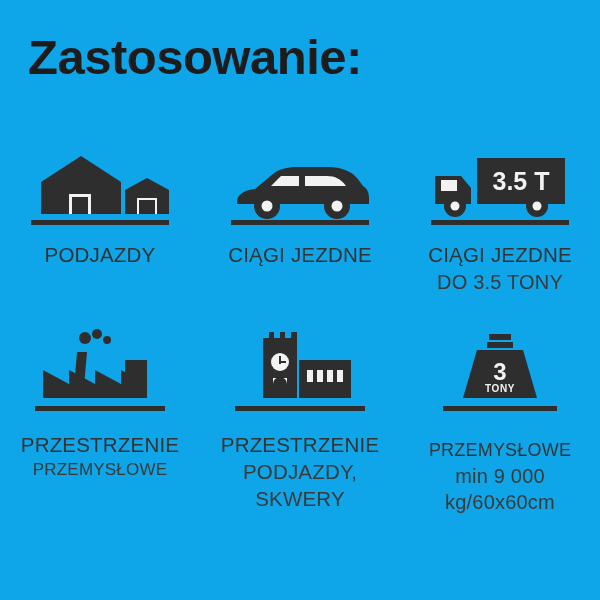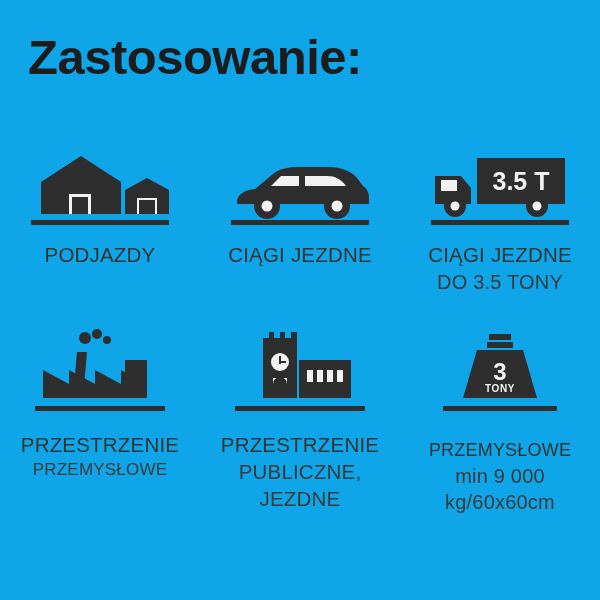--- a/index.html
+++ b/index.html
@@ -183,21 +183,21 @@
               <rect x="92" y="44" width="6" height="12"></rect>
               <rect x="102" y="44" width="6" height="12"></rect>
               <rect x="112" y="44" width="6" height="12"></rect>
             </g>
           </g>
           <rect class="ground" x="10" y="80" width="130" height="5"></rect>
         </svg>
       </div>
       <div class="caption">
         <span>PRZESTRZENIE</span>
-        <span class="sub" style="font-size:20.5px">PUBLICZNE, JEZDNE</span>
+        <span class="sub" style="font-size:20.5px">PODJAZDY, SKWERY</span>
       </div>
     </div>
 
     <div class="cell">
       <div class="icon-wrap">
         <svg width="150" height="100" viewBox="0 0 150 100" aria-hidden="true">
           <g class="ink">
             <rect x="64" y="8" width="22" height="6"></rect>
             <path d="M62 16 L88 16 L88 22 L62 22 Z"></path>
             <path d="M52 24 L98 24 L112 72 L38 72 Z"></path>

